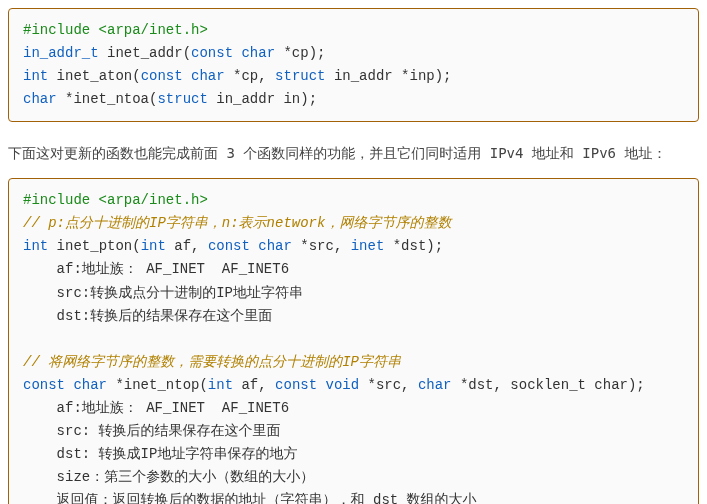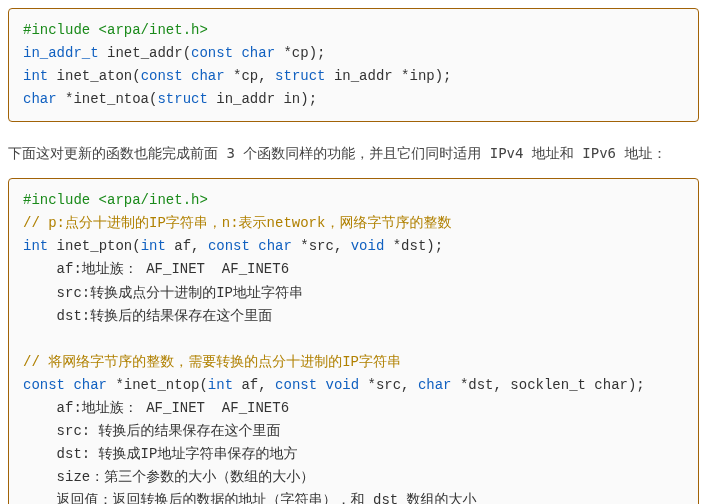--- a/index.html
+++ b/index.html
@@ -23,38 +23,38 @@
     overflow-x: auto;
     color: #333;
     margin-bottom: 14px;
   }
   .paragraph {
     font-size: 14px;
     color: #444;
     line-height: 1.7;
     margin: 20px 0 12px 0;
   }
-  .c-comment { color: #b08000; }
+  .c-comment { color: #b08000; font-style: italic; }
   .c-keyword { color: #1060c0; }
   .c-type { color: #1060c0; }
   .g { color: #1a8a1a; }
 </style>
 </head>
 <body>
 
 <div class="code-block"><span class="g">#include &lt;arpa/inet.h&gt;</span>
 <span class="c-type">in_addr_t</span><span> inet_addr(</span><span class="c-keyword">const char</span><span> *cp);</span>
 <span class="c-keyword">int</span><span> inet_aton(</span><span class="c-keyword">const char</span><span> *cp, </span><span class="c-keyword">struct</span><span> in_addr *inp);</span>
 <span class="c-keyword">char</span><span> *inet_ntoa(</span><span class="c-keyword">struct</span><span> in_addr in);</span></div>
 
 <p class="paragraph">下面这对更新的函数也能完成前面 3 个函数同样的功能，并且它们同时适用 IPv4 地址和 IPv6 地址：</p>
 
 <div class="code-block"><span class="g">#include &lt;arpa/inet.h&gt;</span>
 <span class="c-comment">// p:点分十进制的IP字符串，n:表示network，网络字节序的整数</span>
-<span class="c-keyword">int</span><span> inet_pton(</span><span class="c-keyword">int</span><span> af, </span><span class="c-keyword">const char</span><span> *src, </span><span class="c-keyword">void</span><span> *dst);</span>
+<span class="c-keyword">int</span><span> inet_pton(</span><span class="c-keyword">int</span><span> af, </span><span class="c-keyword">const char</span><span> *src, </span><span class="c-keyword">inet</span><span> *dst);</span>
 <span>    af:地址族： AF_INET  AF_INET6</span>
 <span>    src:转换成点分十进制的IP地址字符串</span>
 <span>    dst:转换后的结果保存在这个里面</span>
 <span></span>
 <span class="c-comment">// 将网络字节序的整数，需要转换的点分十进制的IP字符串</span>
 <span class="c-keyword">const char</span><span> *inet_ntop(</span><span class="c-keyword">int</span><span> af, </span><span class="c-keyword">const void</span><span> *src, </span><span class="c-keyword">char</span><span> *dst, socklen_t char);</span>
 <span>    af:地址族： AF_INET  AF_INET6</span>
 <span>    src: 转换后的结果保存在这个里面</span>
 <span>    dst: 转换成IP地址字符串保存的地方</span>
 <span>    size：第三个参数的大小（数组的大小）</span>

